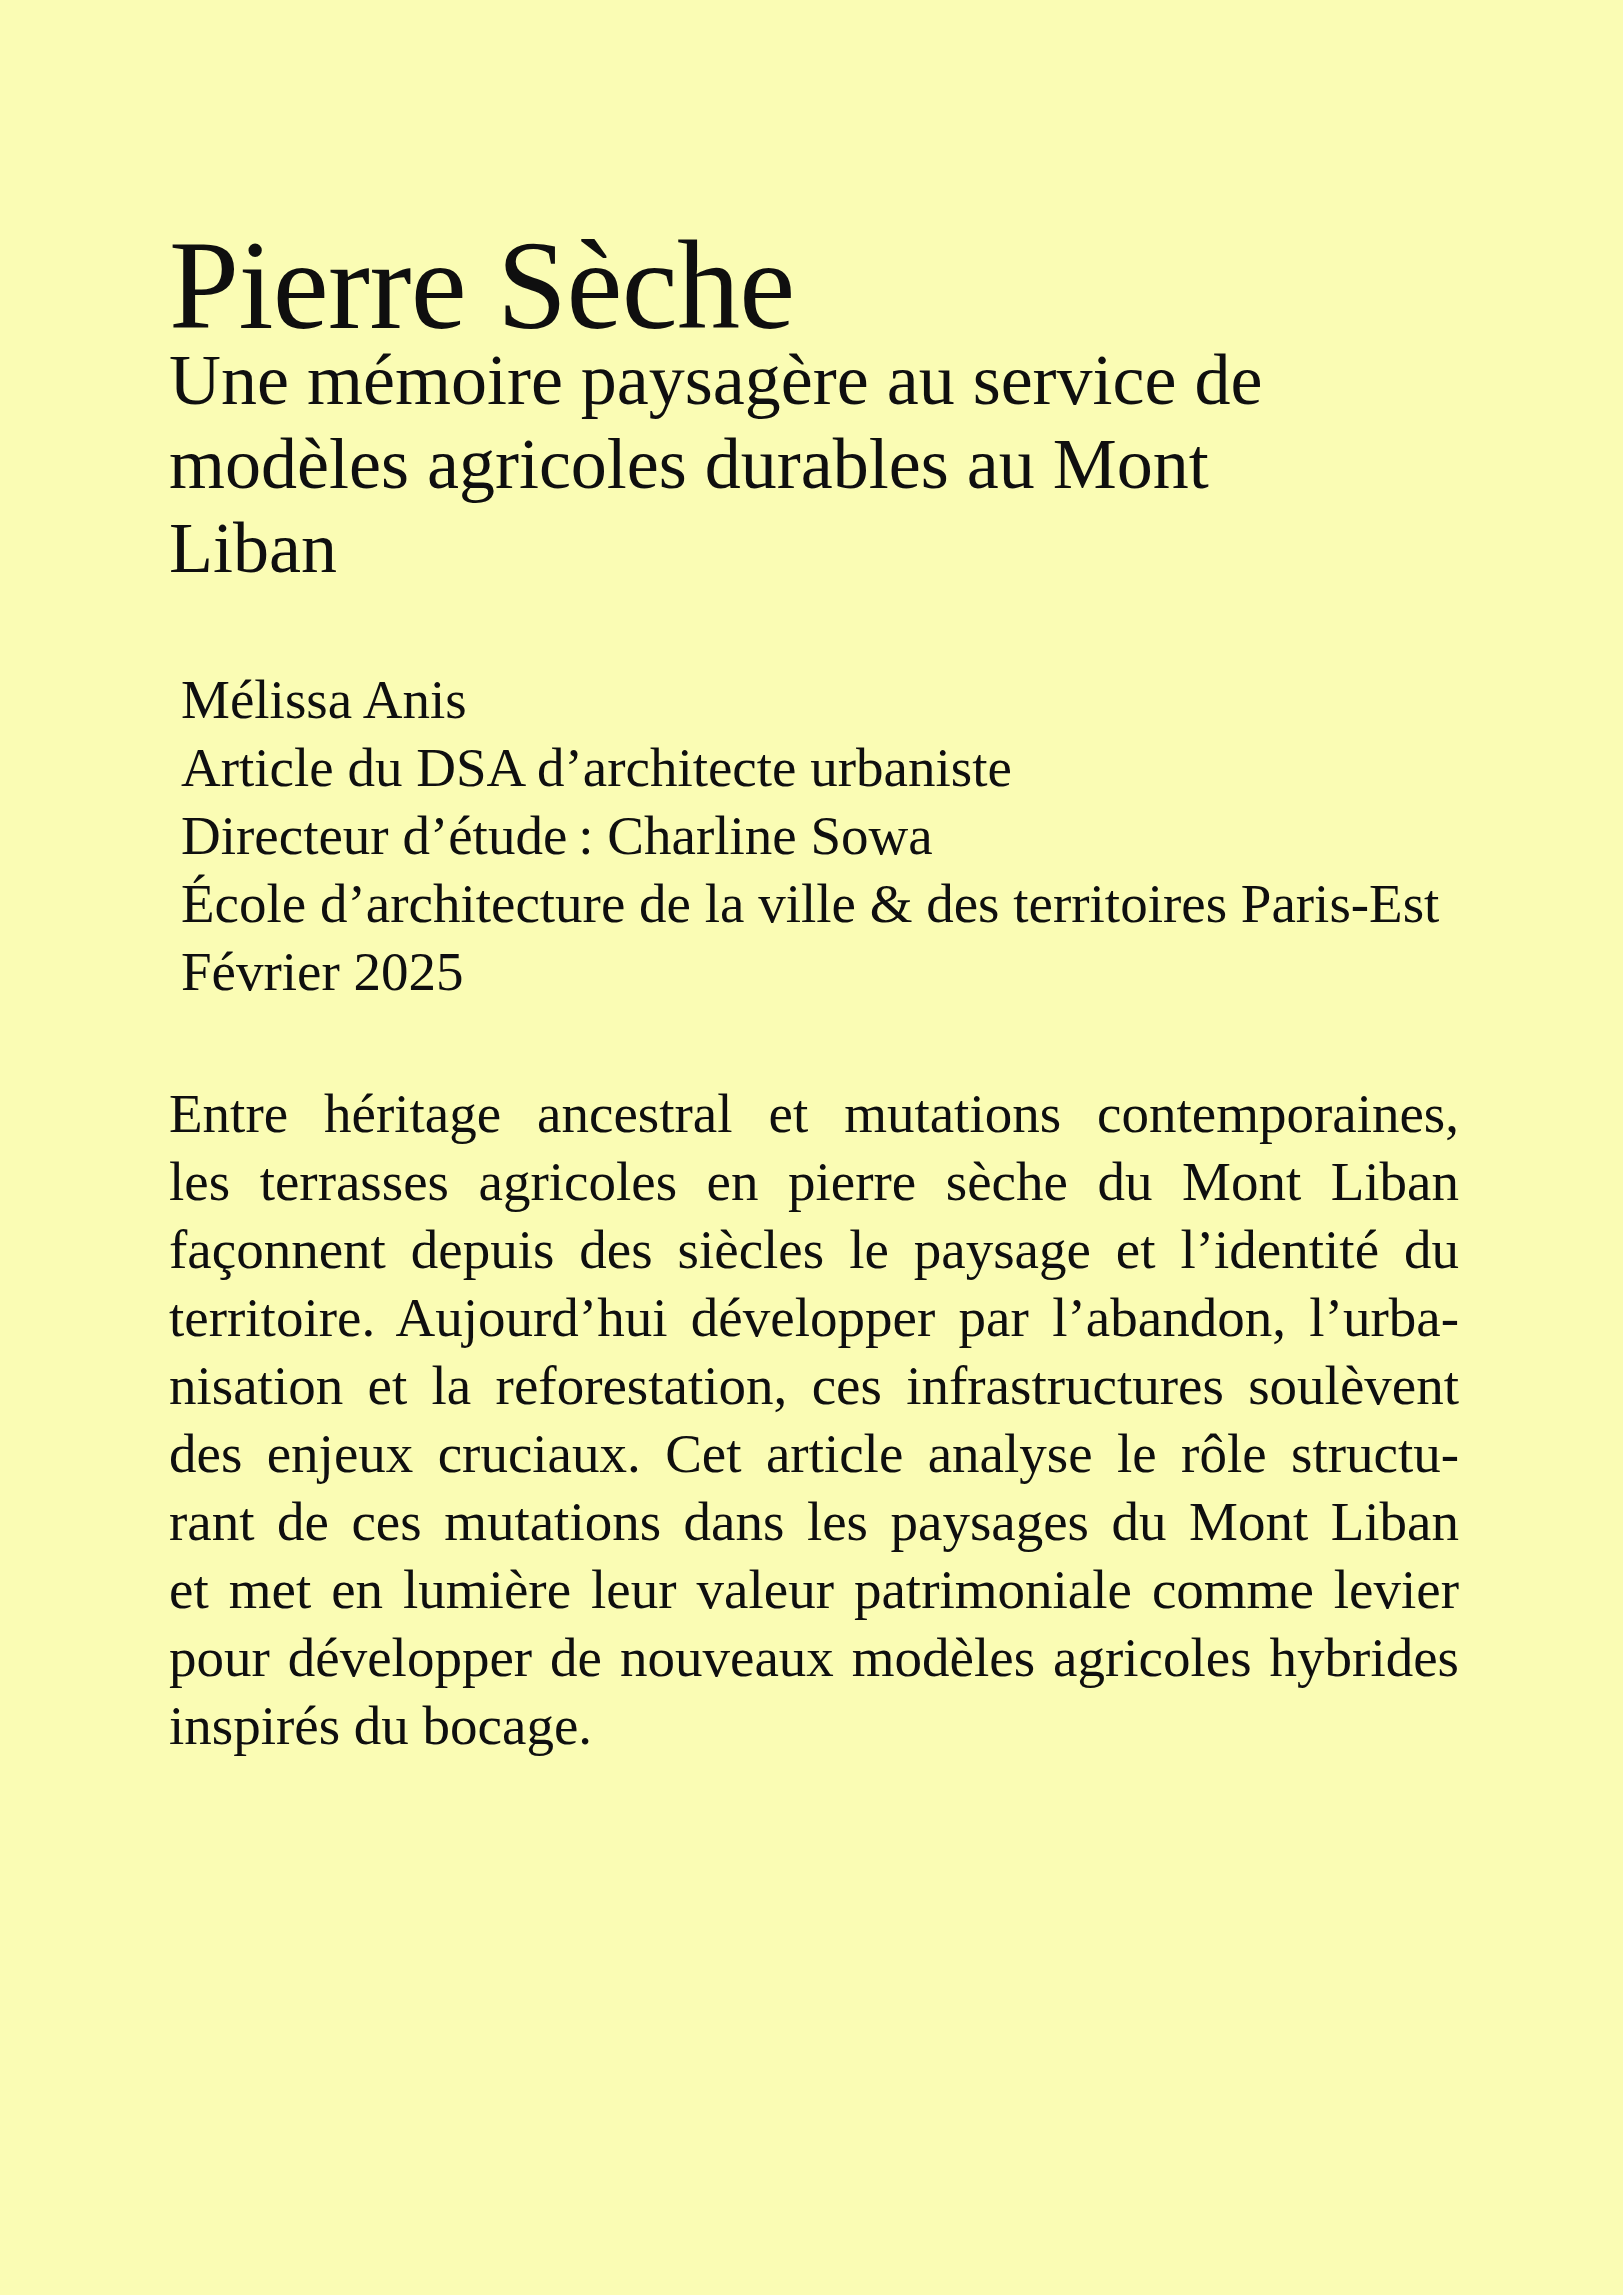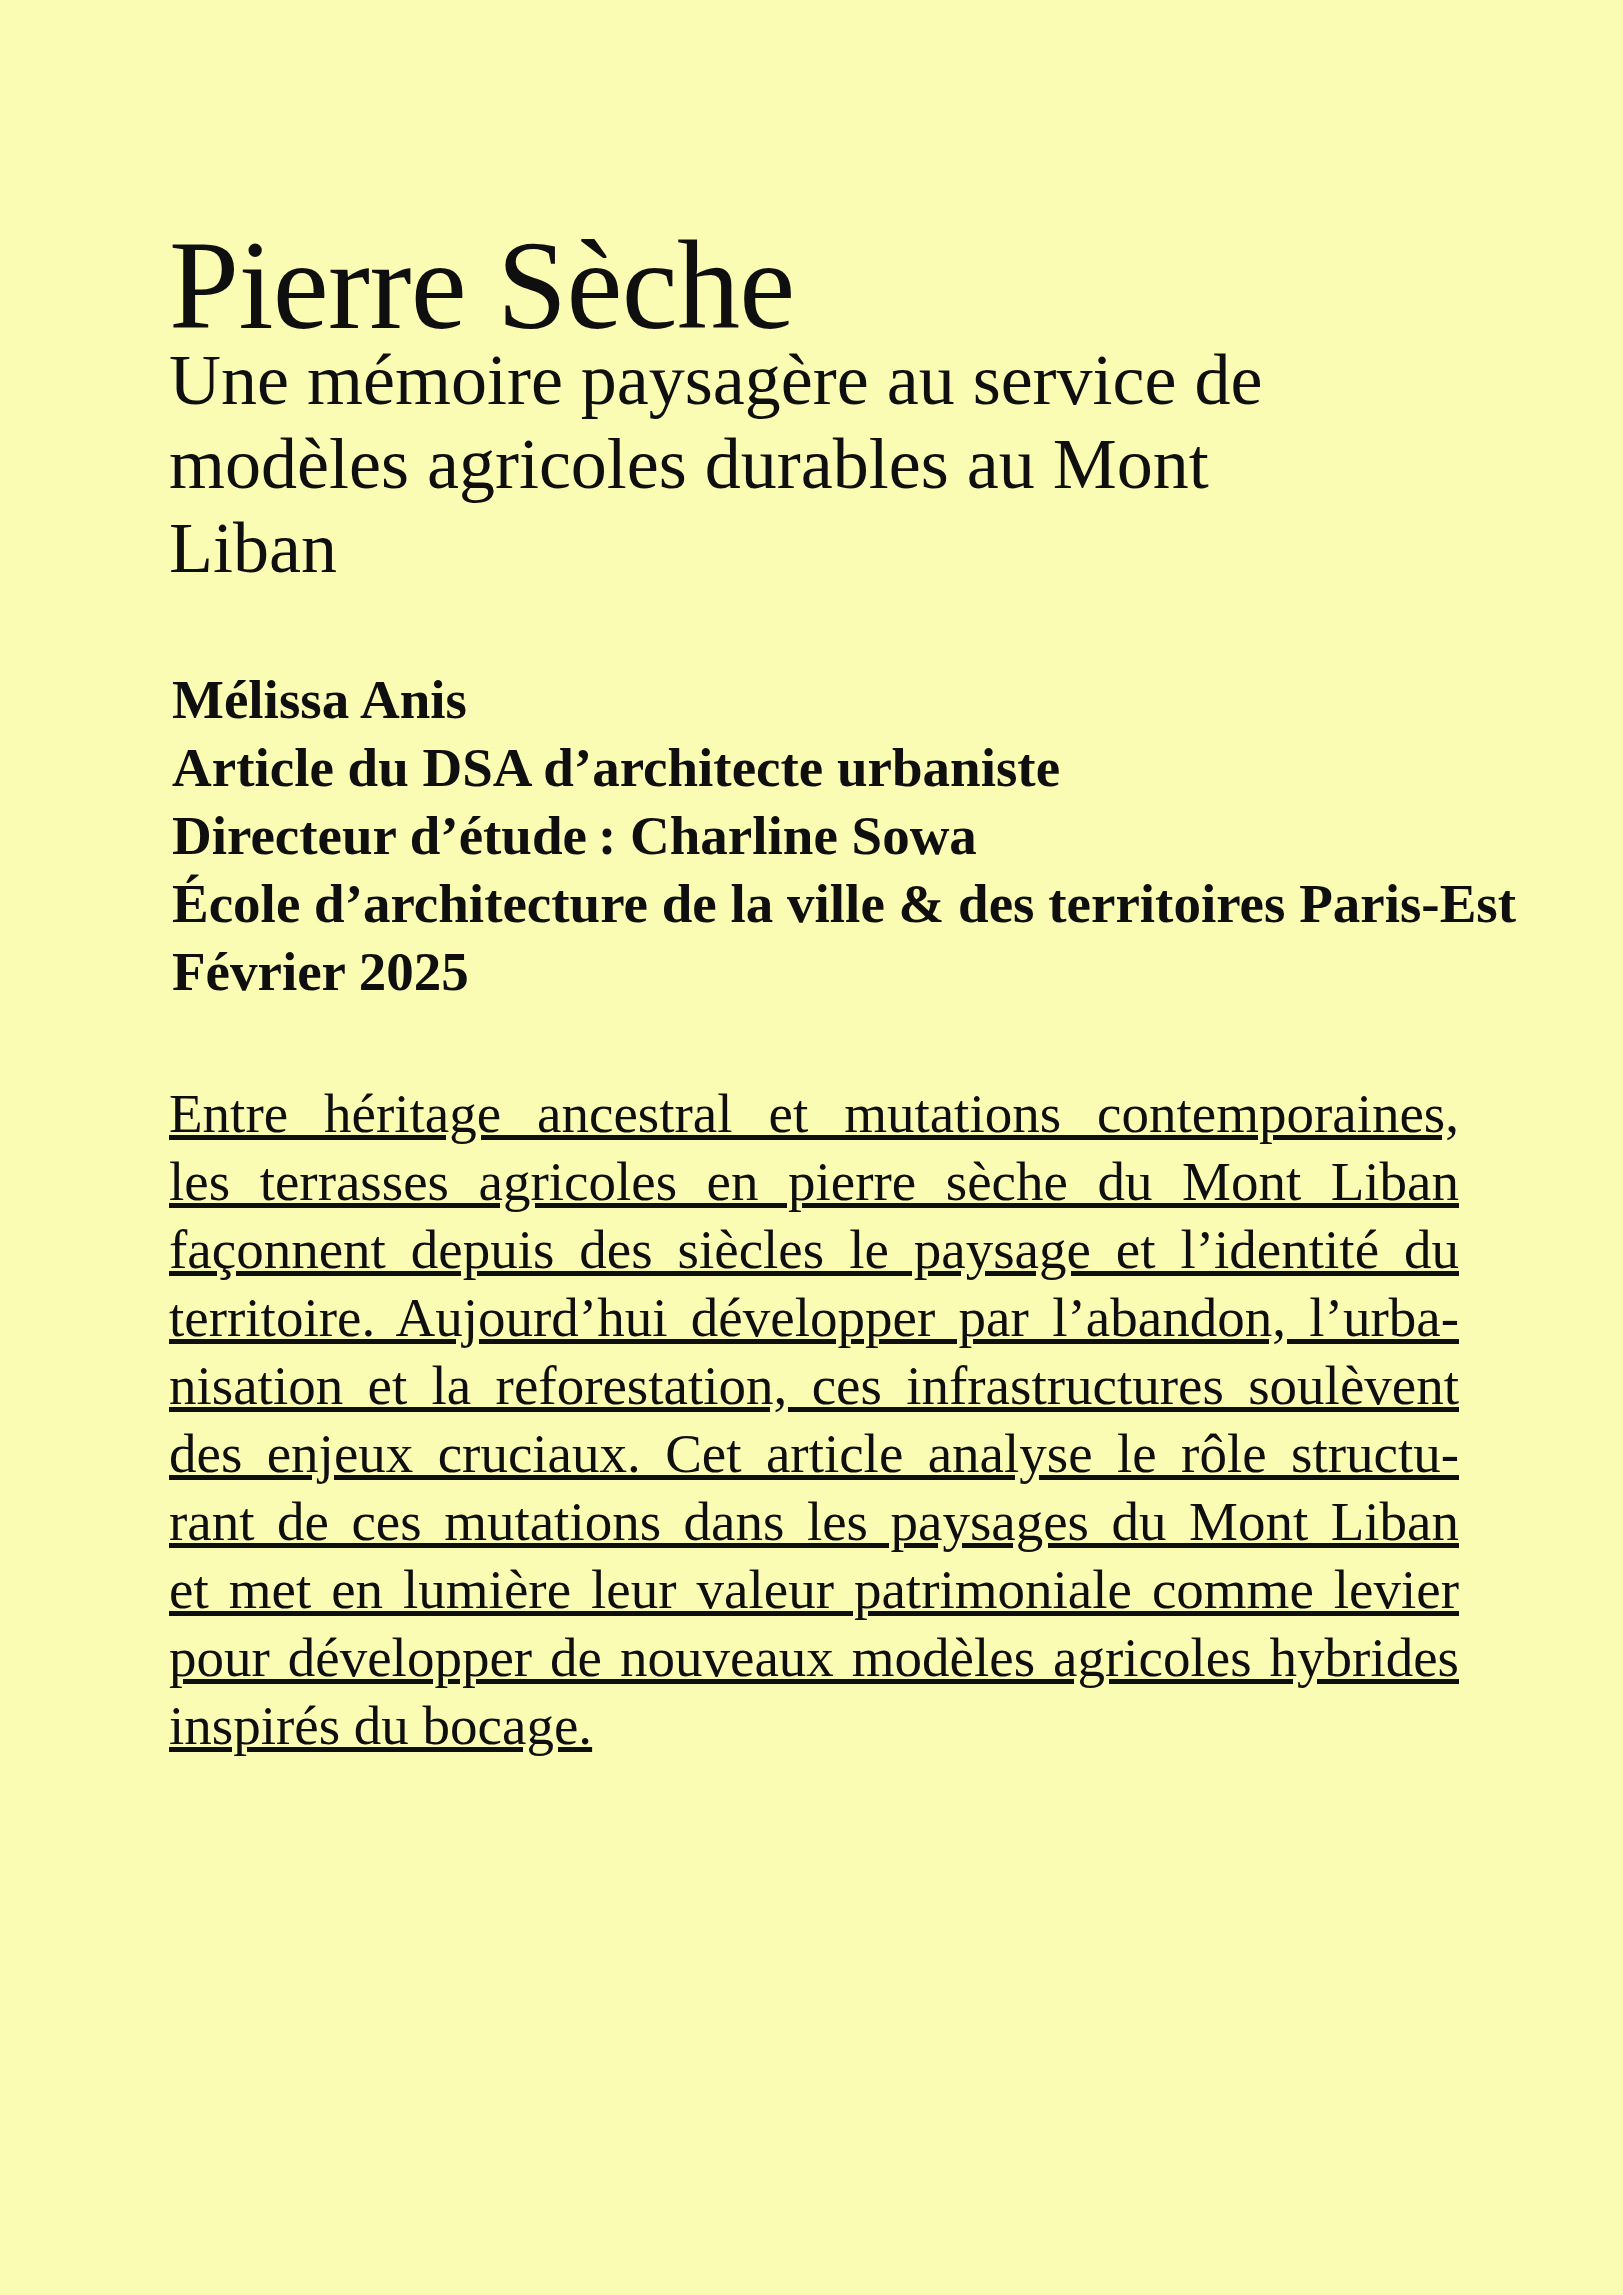--- a/index.html
+++ b/index.html
@@ -37,36 +37,35 @@
     left: 169px;
     top: 338px;
     width: 1290px;
     font-size: 72px;
     line-height: 84px;
     font-weight: 400;
     font-family: Liberation Serif, serif;
   }
   .byline {
     position: absolute;
-    left: 172px;
+    left: 181px;
     top: 666px;
     width: 1290px;
     font-size: 55px;
     line-height: 68px;
-    font-weight: 700;
+    font-weight: 400;
   }
   .abstract {
     position: absolute;
     left: 169px;
     top: 1080px;
     width: 1290px;
     font-size: 55px;
     line-height: 68px;
     font-weight: 400;
-    text-decoration: underline;
   }
   .abstract .line {
     text-align: justify;
     text-align-last: justify;
     word-spacing: -0.04em;
   }
   .abstract .line.last {
     text-align: left;
     text-align-last: auto;
     word-spacing: normal;

